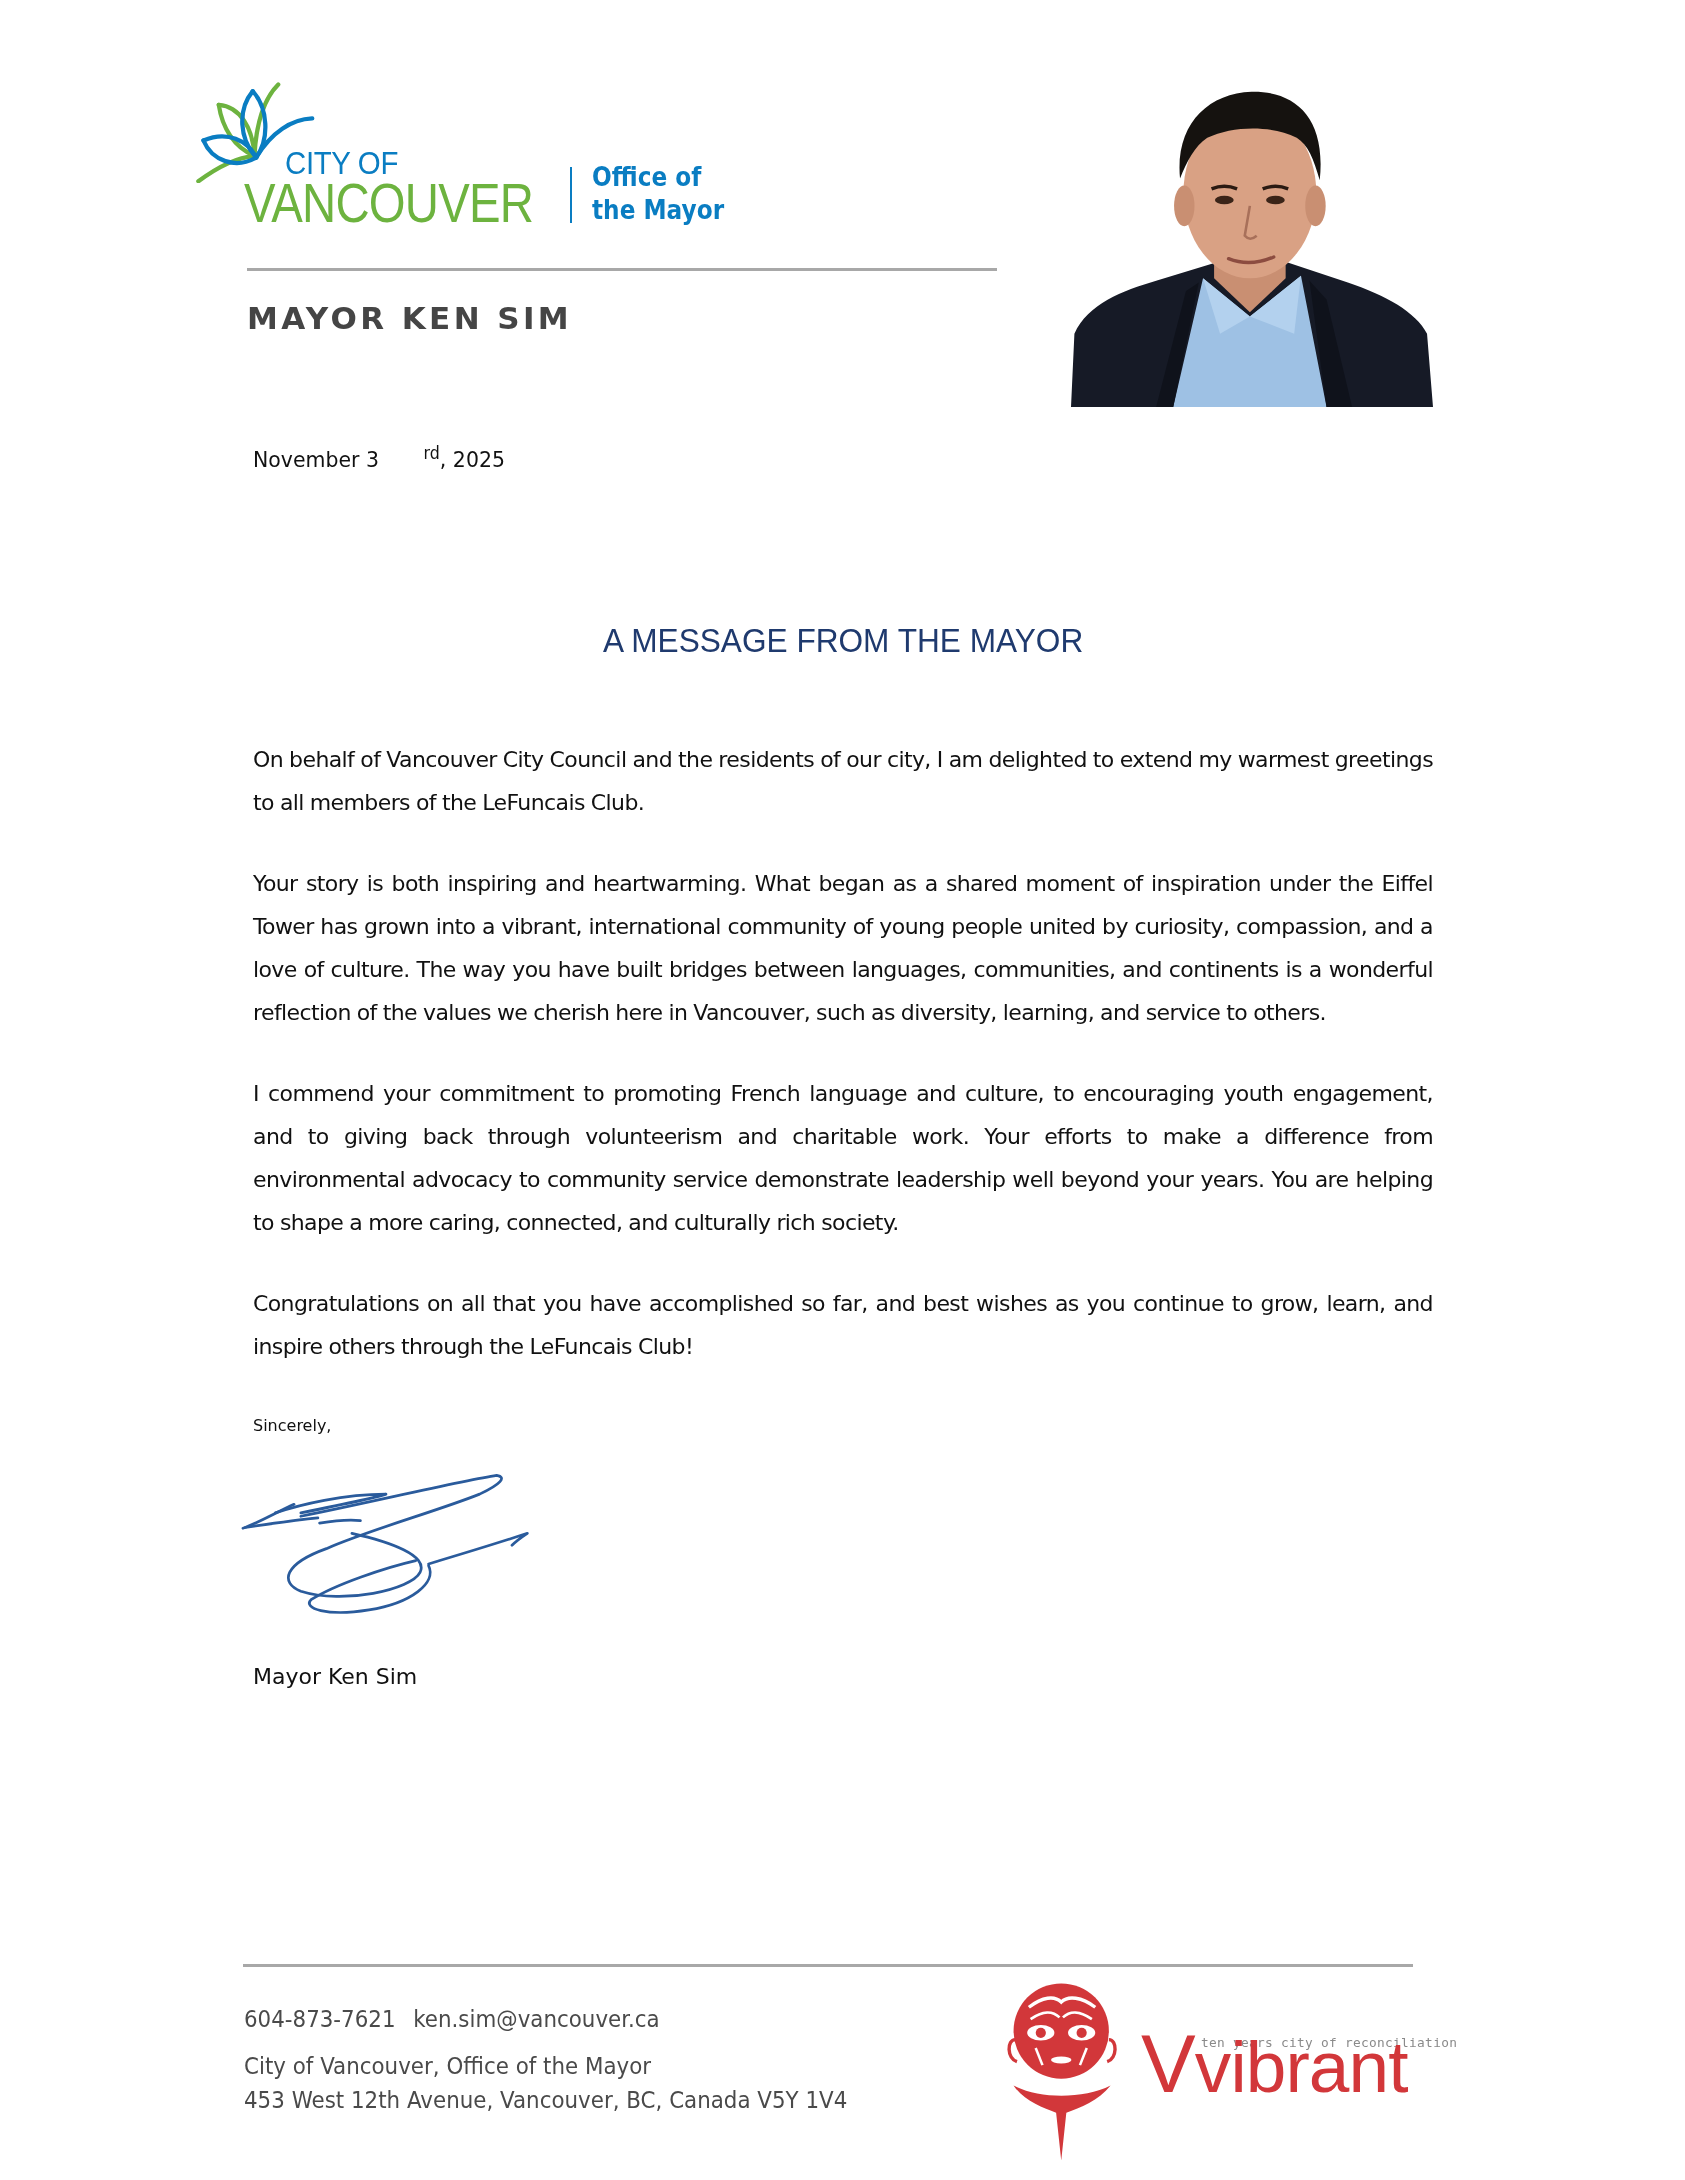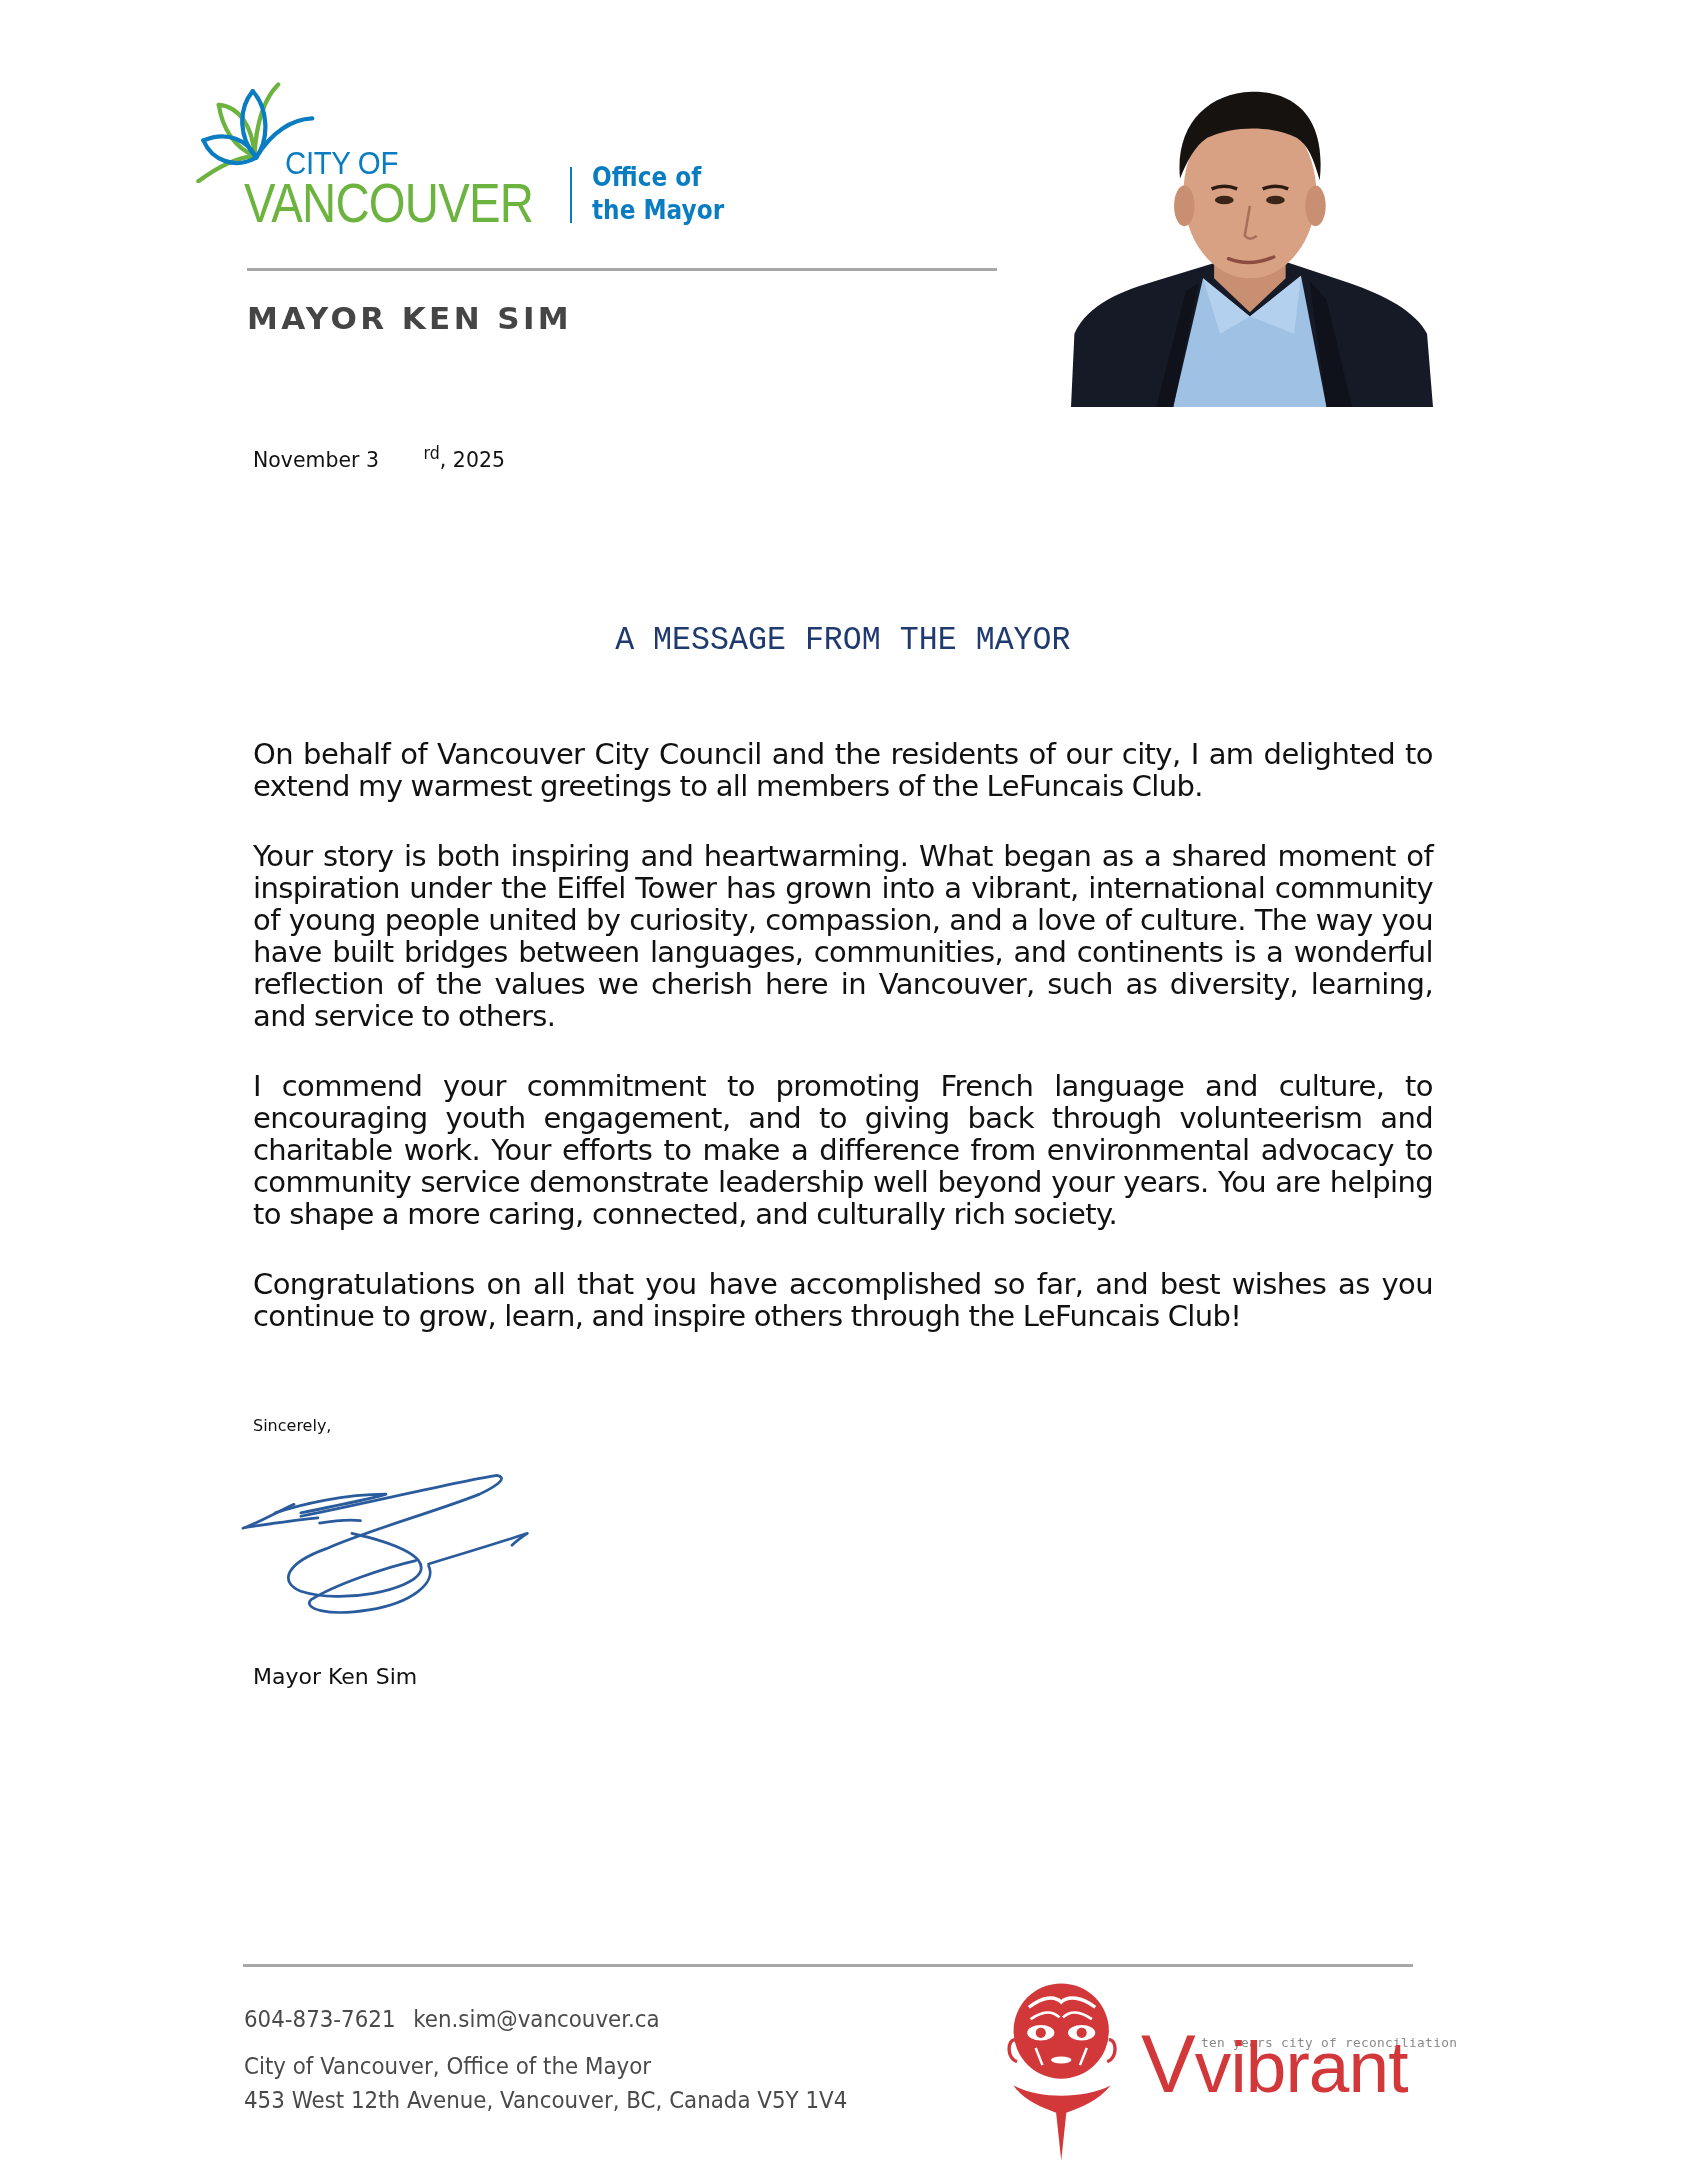--- a/index.html
+++ b/index.html
@@ -45,29 +45,29 @@
     
     #letter-date {
       left: 253px; top: 446px; font-size: 22px; line-height: 1.3; color: #111;
       transform: scaleX(0.93); transform-origin: left;
     }
     #letter-date sup { font-size: 17px; vertical-align: 8.5px; line-height: 0; margin-left: 48px; }
 
     
     #letter-title {
       left: 0; width: 1686px; top: 620px; text-align: center; margin: 0;
-      font-family: Liberation Mono, monospace; font-weight: normal; font-size: 34px;
+      font-family: Liberation Sans, sans-serif; font-weight: normal; font-size: 34px;
       color: #1f3a6e; line-height: 1.2;
     }
     #letter-title span { display: inline-block; transform: scaleX(0.93); }
 
     
     #letter-body {
       left: 253px; top: 738px; width: 1180px;
-      font-size: 29px; line-height: 32px; color: #111;
+      font-size: 22px; line-height: 43px; color: #111;
     }
     #letter-body p {
       margin: 0 0 38px 0; text-align: justify; text-align-last: left;
       letter-spacing: -0.6px; word-spacing: -0.4px;
     }
 
     #closing { left: 253px; top: 1407px; font-size: 16px; line-height: 38px; color: #111; }
 
     #signature { left: 241px; top: 1472px; width: 307px; height: 149px; }
 

